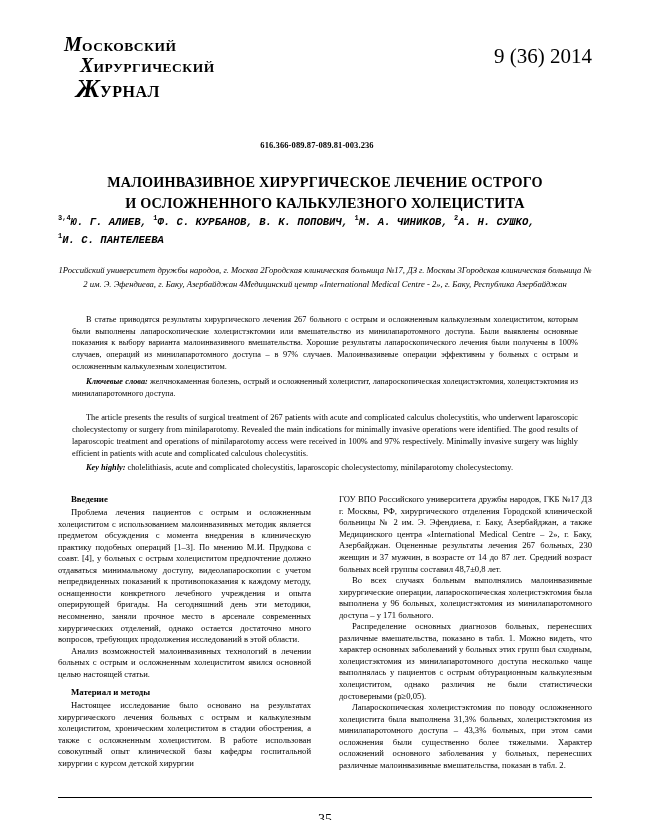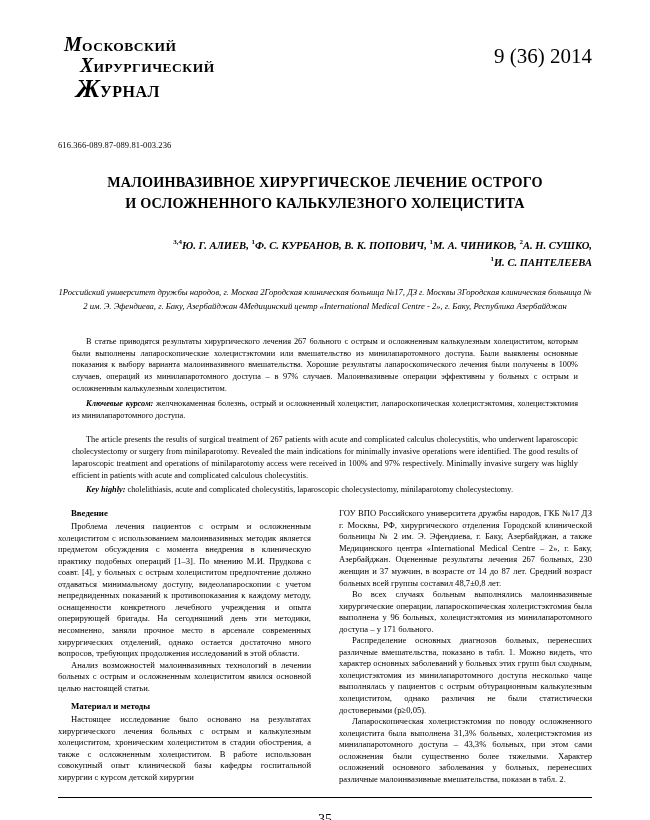--- a/index.html
+++ b/index.html
@@ -61,45 +61,45 @@
 
   .issue {
     position: absolute;
     right: 0px;
     top: 14px;
     font-size: 21px;
     font-family: "Liberation Serif", serif;
   }
 
   .udc {
-    text-align: left;
+    text-align: center;
     font-size: 8.5px;
-    font-weight: normal;
+    font-weight: bold;
     margin-top: 18px;
     margin-right: 16px;
     letter-spacing: 0.1px;
   }
 
   
   .title {
     text-align: center;
     font-size: 14.2px;
     font-weight: bold;
     line-height: 1.45;
     margin-top: 22px;
     letter-spacing: 0.2px;
   }
 
   .authors {
-    text-align: right;
+    text-align: left;
     font-size: 10.6px;
     font-weight: bold;
     font-style: italic;
     line-height: 1.5;
-    margin-top: 24px;
+    font-family: Liberation Mono, monospace;
   }
   .authors sup { font-size: 7px; font-style: normal; font-weight: bold; }
 
   .affils {
     text-align: center;
     font-size: 8.6px;
     font-style: italic;
     line-height: 1.62;
     margin-top: 16px;
   }
@@ -114,21 +114,21 @@
   }
   .abstract p { margin: 0; text-indent: 14px; }
   .abstract p + p { margin-top: 3px; }
   .abstract .kw-label { font-style: italic; font-weight: bold; }
   .abstract .en { margin-top: 13px; }
   .abstract .en p { font-style: normal; }
   .abstract .kw-en { font-weight: bold; font-style: italic; }
 
   
   .columns {
-    margin-top: 12px;
+    margin-top: 20px;
     display: flex;
     gap: 28px;
     font-size: 8.6px;
     line-height: 1.345;
     text-align: justify;
   }
   .col { width: 255px; }
   .col p { margin: 0; text-indent: 13px; }
   .col h3 {
     font-size: 8.8px;
@@ -191,21 +191,21 @@
   <div class="affils">
     1Российский университет дружбы народов, г. Москва
     2Городская клиническая больница №17, ДЗ г. Москвы
     3Городская клиническая больница № 2 им. Э. Эфендиева, г. Баку, Азербайджан
     4Медицинский центр «International Medical Centre - 2», г. Баку, Республика Азербайджан
   </div>
 
   <div class="abstract">
     <p>В статье приводятся результаты хирургического лечения 267 больного с острым и осложненным калькулезным холециститом, которым были выполнены лапароскопические холецистэктомии или вмешательство из минилапаротомного доступа. Были выявлены основные показания к выбору варианта малоинвазивного вмешательства. Хорошие результаты лапароскопического лечения были получены в 100% случаев, операций из минилапаротомного доступа – в 97% случаев. Малоинвазивные операции эффективны у больных с острым и осложненным калькулезным холециститом.</p>
     <p>
-      <span class="kw-label">Ключевые курсом:</span>
+      <span class="kw-label">Ключевые слова:</span>
       <span>желчнокаменная болезнь, острый и осложненный холецистит, лапароскопическая холецистэктомия, холецистэктомия из минилапаротомного доступа.</span>
     </p>
     <div class="en">
       <p>The article presents the results of surgical treatment of 267 patients with acute and complicated calculus cholecystitis, who underwent laparoscopic cholecystectomy or surgery from minilaparotomy. Revealed the main indications for minimally invasive operations were identified. The good results of laparoscopic treatment and operations of minilaparotomy access were received in 100% and 97% respectively. Minimally invasive surgery was highly efficient in patients with acute and complicated calculous cholecystitis.</p>
       <p>
         <span class="kw-en">Key highly:</span>
         <span>cholelithiasis, acute and complicated cholecystitis, laparoscopic cholecystectomy, minilaparotomy cholecystectomy.</span>
       </p>
     </div>
   </div>

